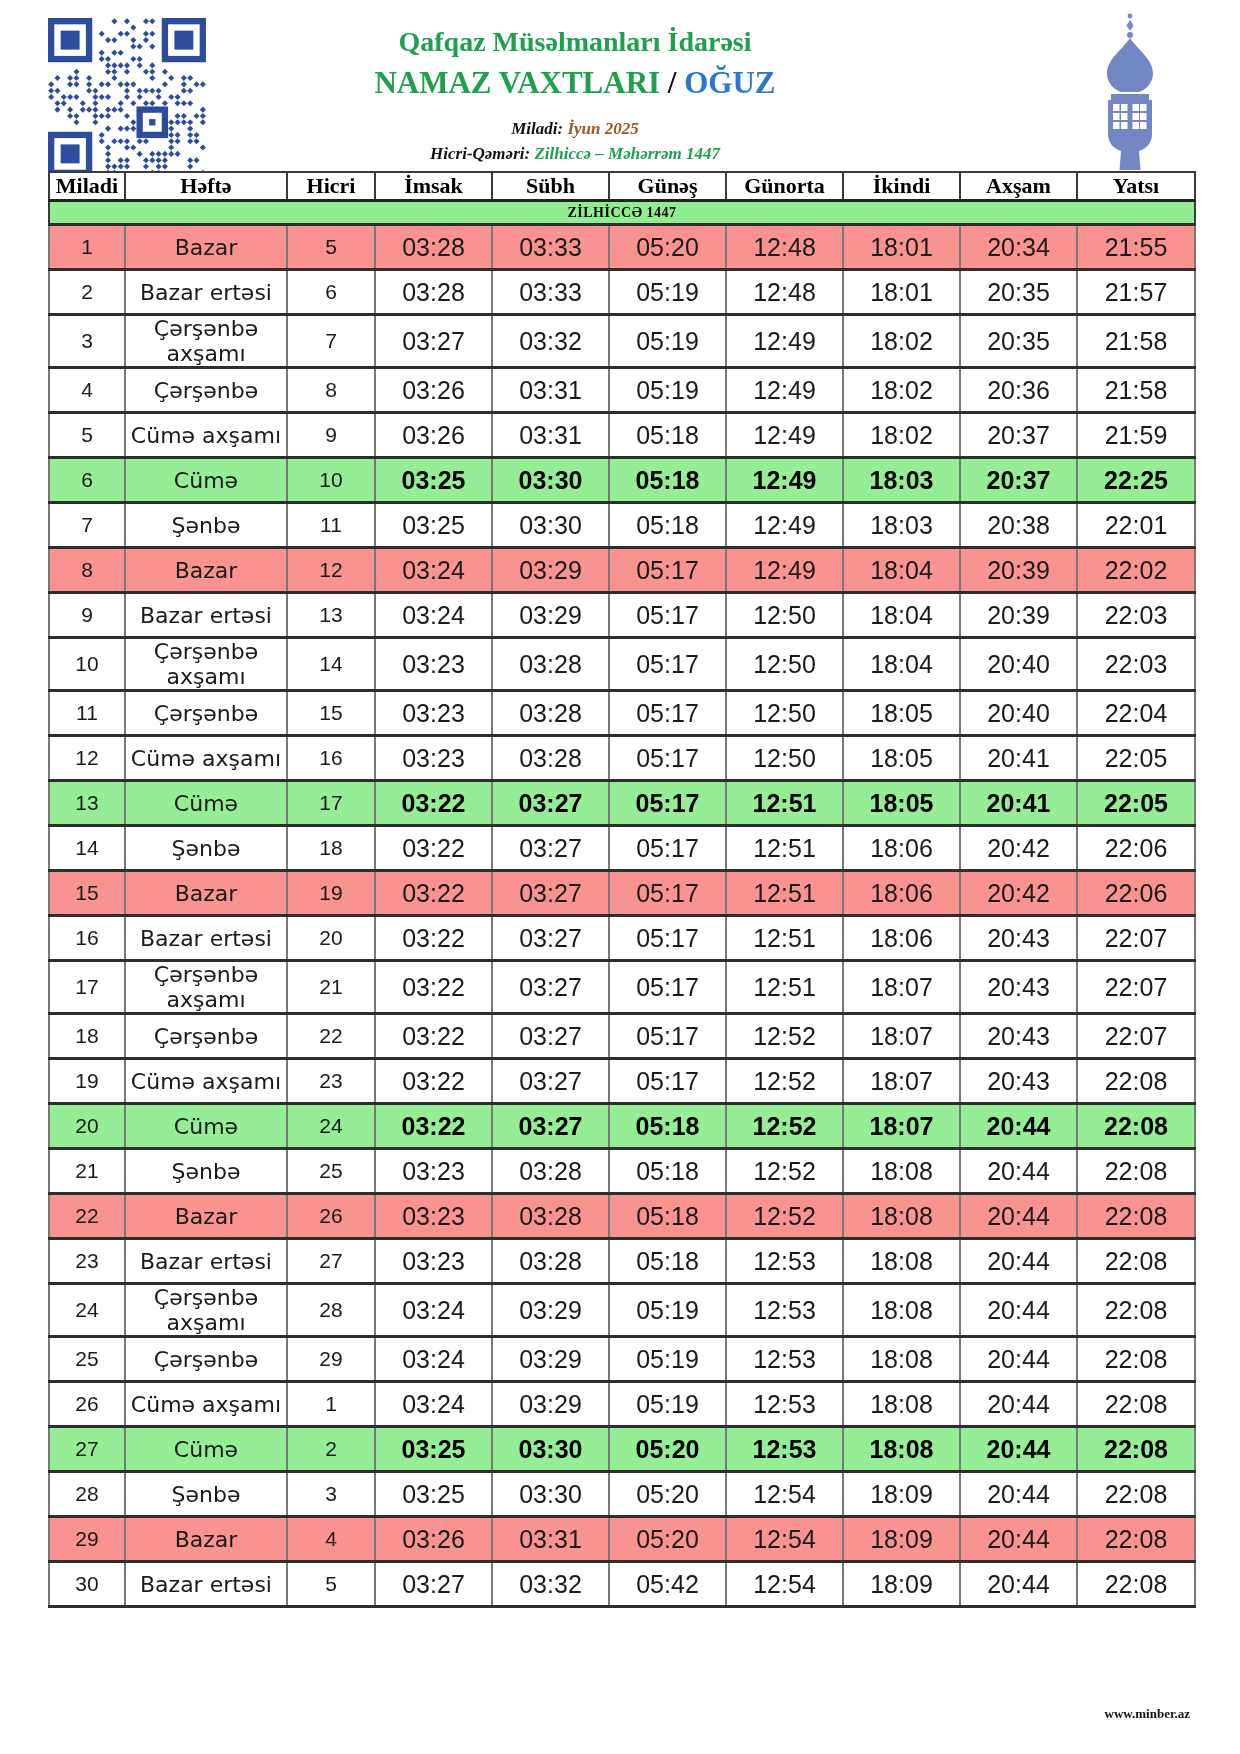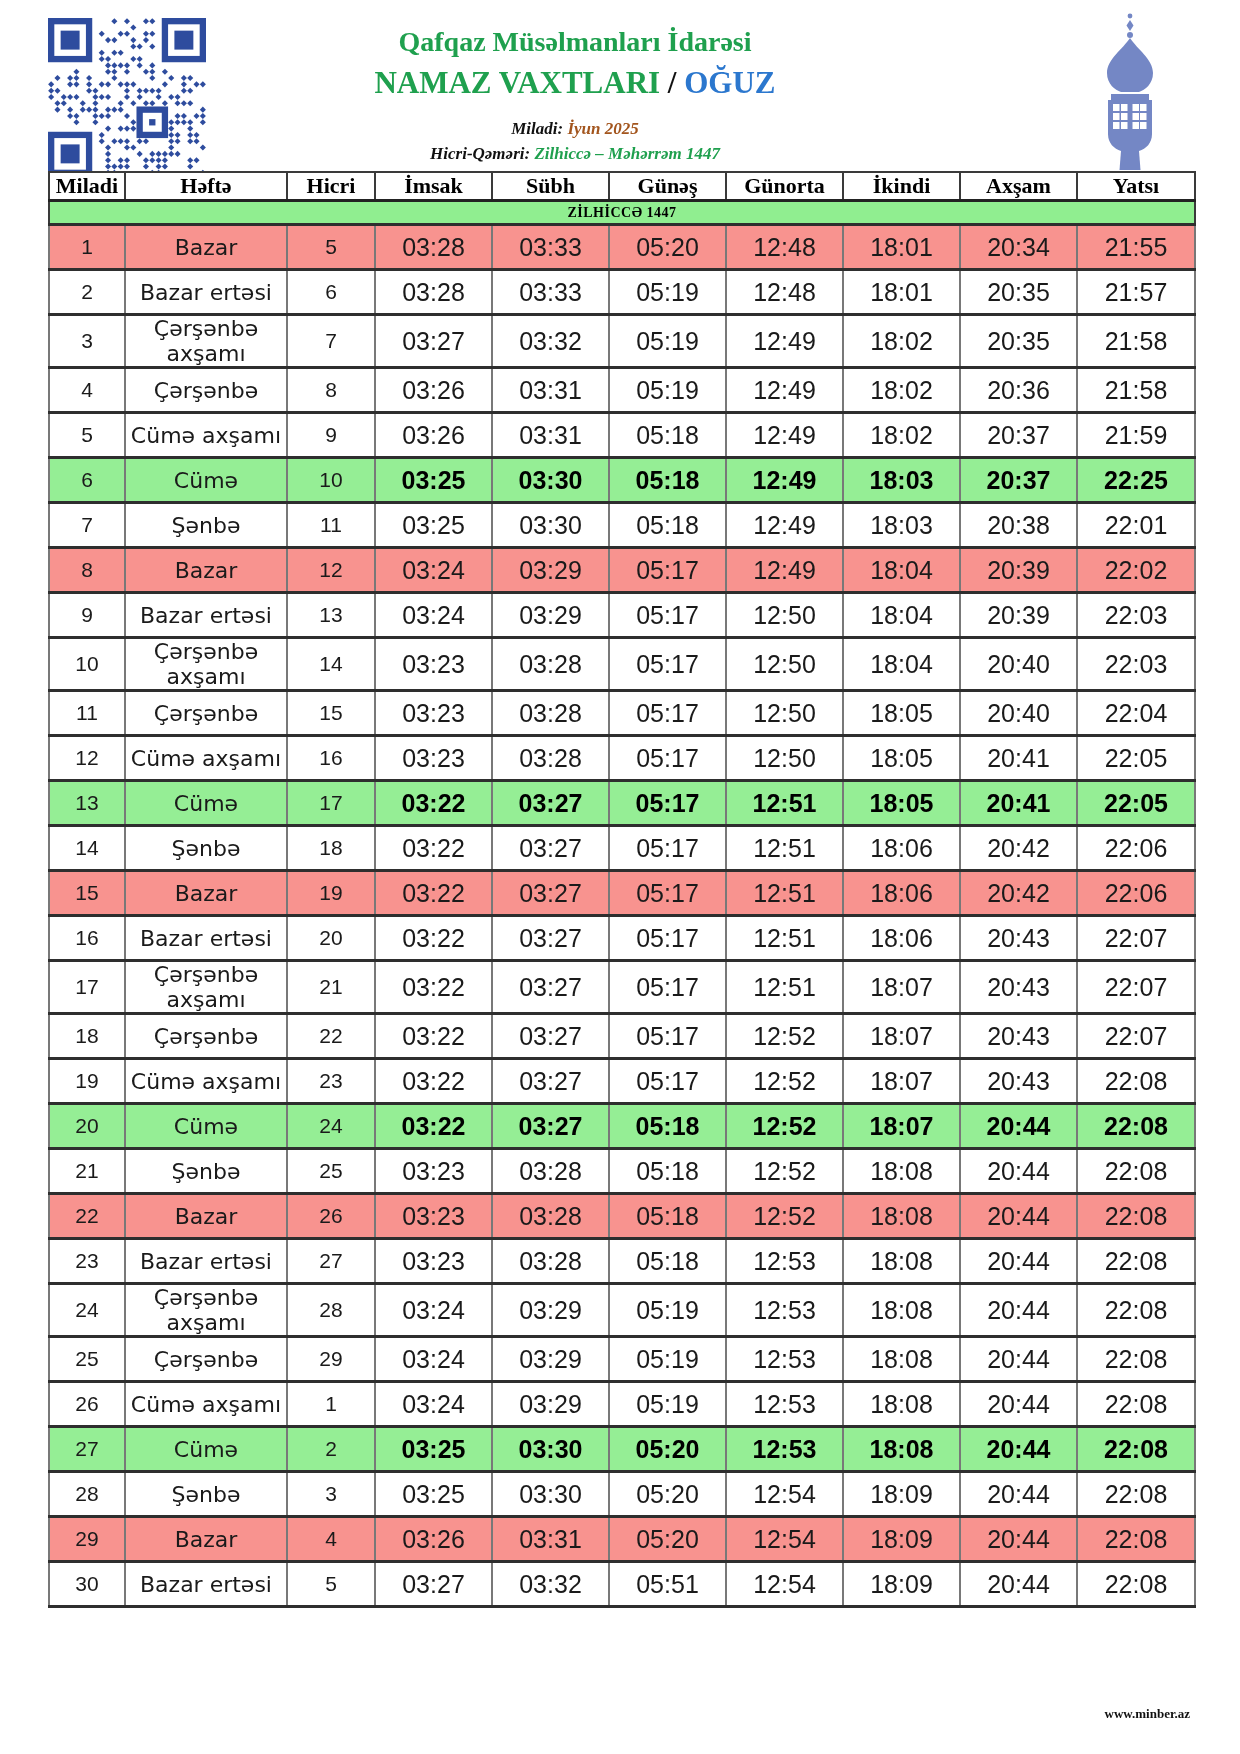--- a/index.html
+++ b/index.html
@@ -656,21 +656,21 @@
           <td class="time">18:09</td>
           <td class="time">20:44</td>
           <td class="time">22:08</td>
         </tr>
         <tr class="data-row">
           <td class="num">30</td>
           <td class="weekday">Bazar ertəsi</td>
           <td class="num">5</td>
           <td class="time">03:27</td>
           <td class="time">03:32</td>
-          <td class="time">05:51</td>
+          <td class="time">05:42</td>
           <td class="time">12:54</td>
           <td class="time">18:09</td>
           <td class="time">20:44</td>
           <td class="time">22:08</td>
         </tr>
       </tbody>
   </table>
 
   <div class="footer">www.minber.az</div>
 </div>

